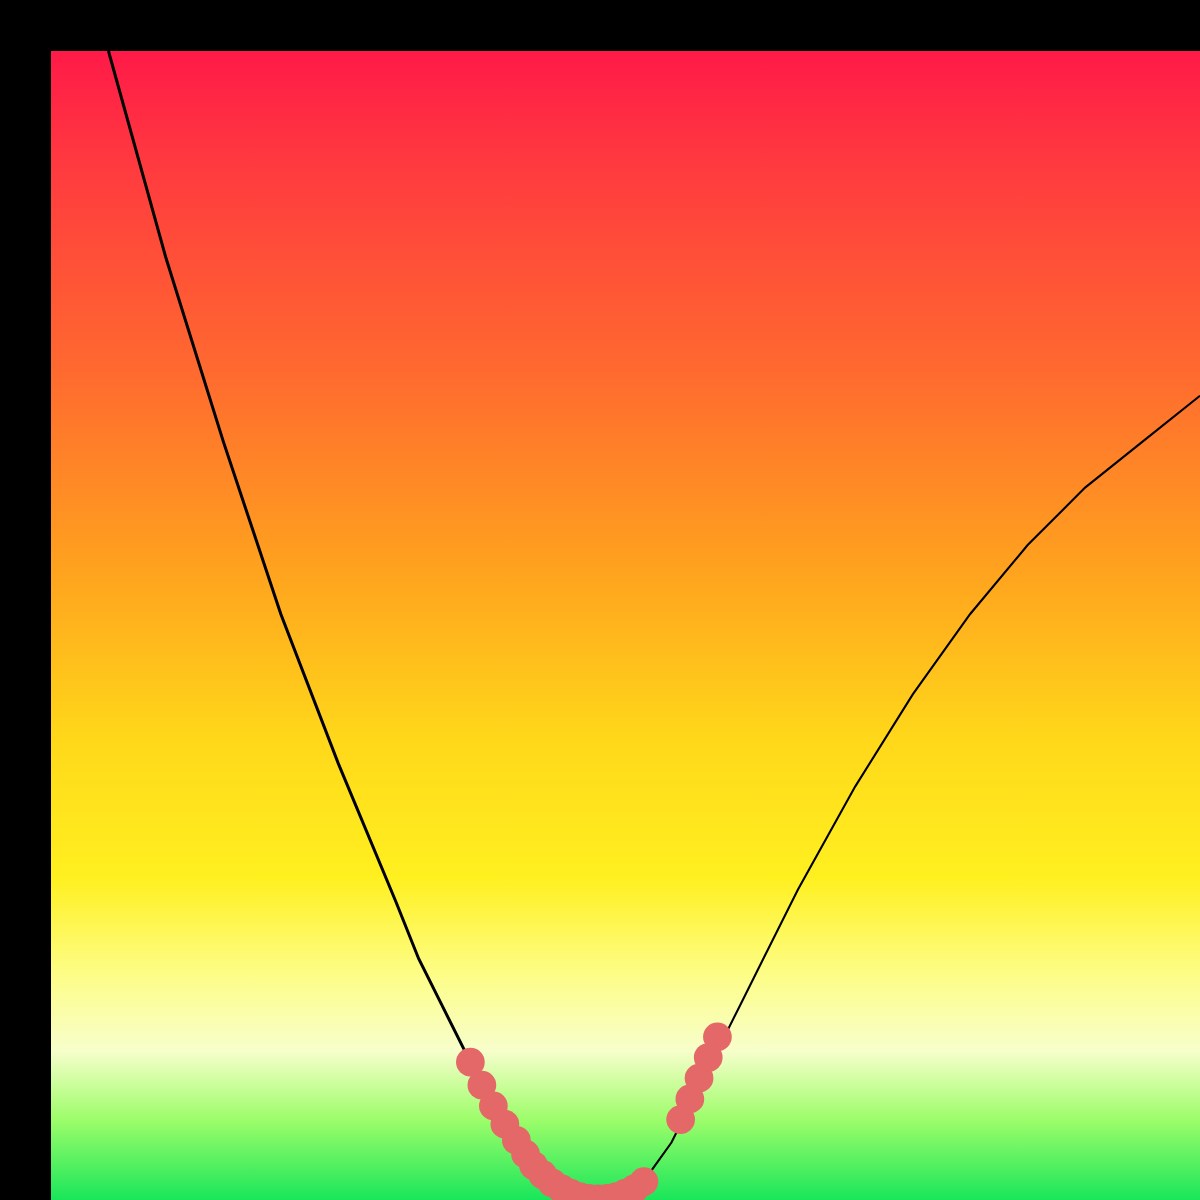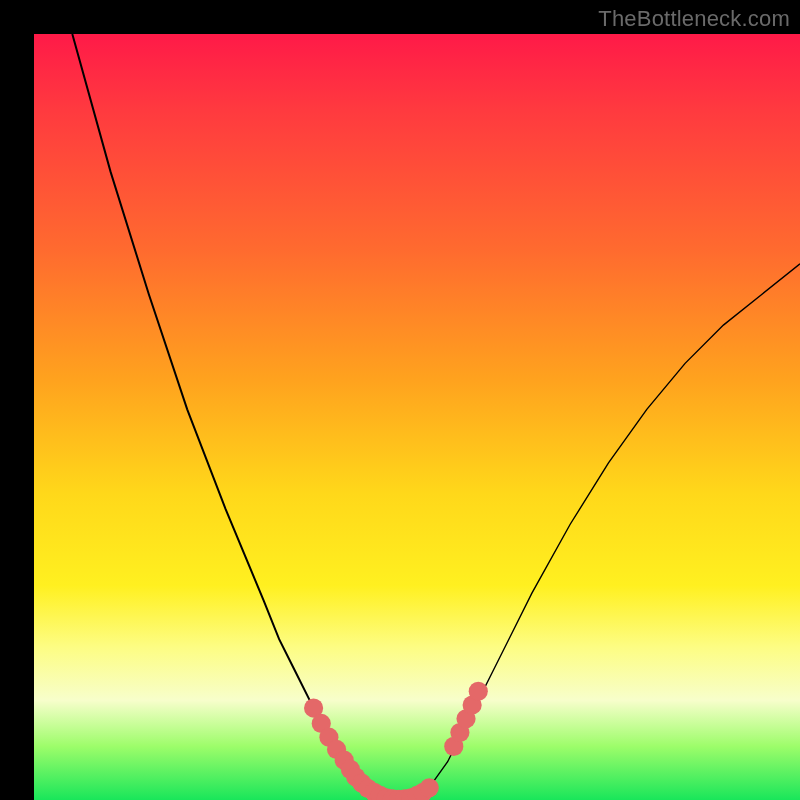--- a/index.html
+++ b/index.html
@@ -53,21 +53,20 @@
     top: 0;
     width: 766px;
     height: 766px;
     overflow: visible;
   }
 </style>
 </head>
 <body>
 
 <div class="stage">
-  <div class="watermark">TheBottleneck.com</div>
 
   <div class="plot-area">
     <svg class="curves" viewBox="0 0 100 100" preserveAspectRatio="none">
       <g>
         <path id="path-left" fill="none" stroke="#000" stroke-width="2" d="M5.00 0.00 L10.00 18.00 L15.00 34.00 L20.00 49.00 L25.00 62.00 L30.00 74.00 L32.00 79.00 L34.00 83.00 L36.00 87.00 L38.00 91.00 L40.00 94.00 L41.00 95.50 L42.00 96.80 L43.00 97.90 L44.00 98.80" vector-effect="non-scaling-stroke"></path>
       </g>
       <g>
         <path id="path-floor" fill="none" stroke="#000" stroke-width="2" vector-effect="non-scaling-stroke" d="M44.00 98.80 L45.00 99.40 L46.00 99.80 L47.00 100.00 L48.00 100.00 L49.00 99.80 L50.00 99.40 L51.00 98.80 L52.00 97.80"></path>
       </g>
       <g>

